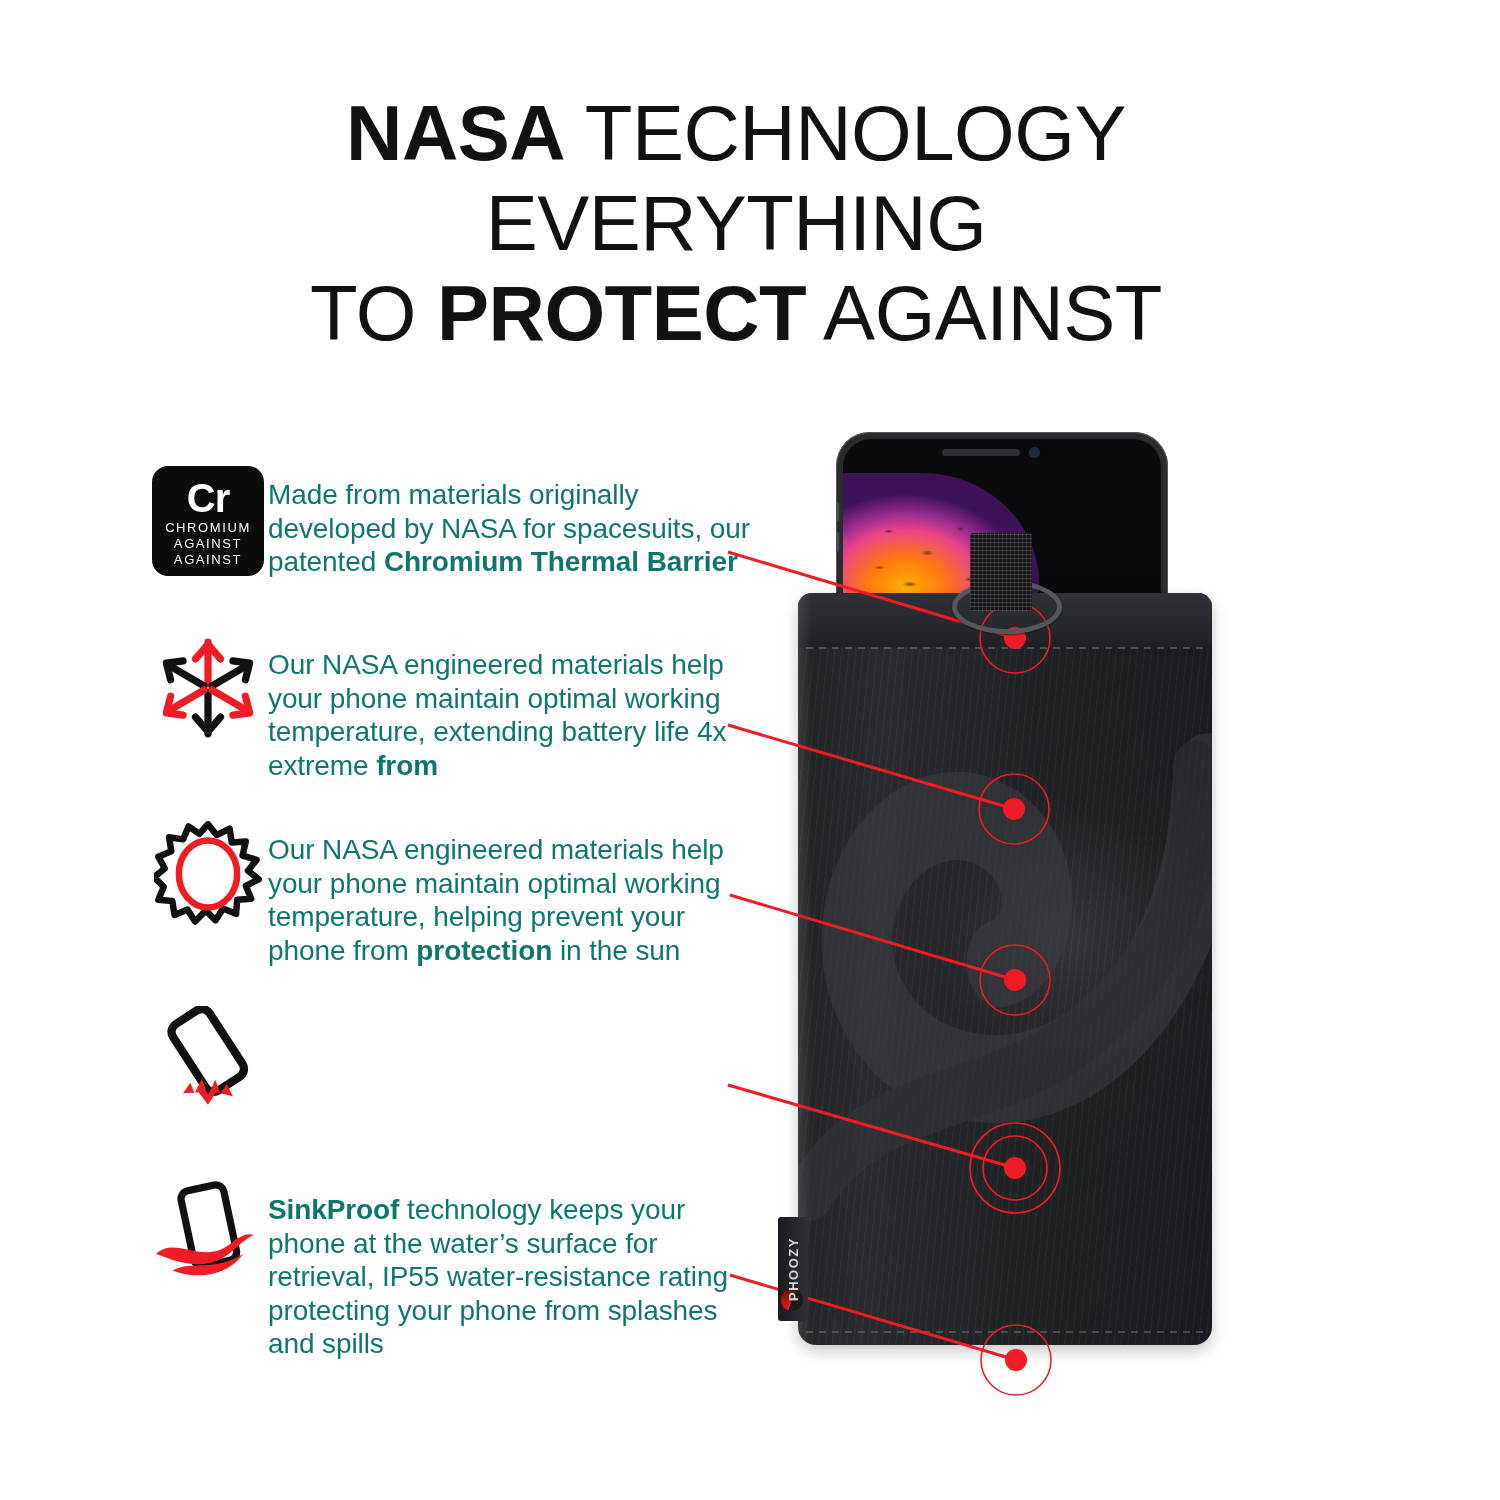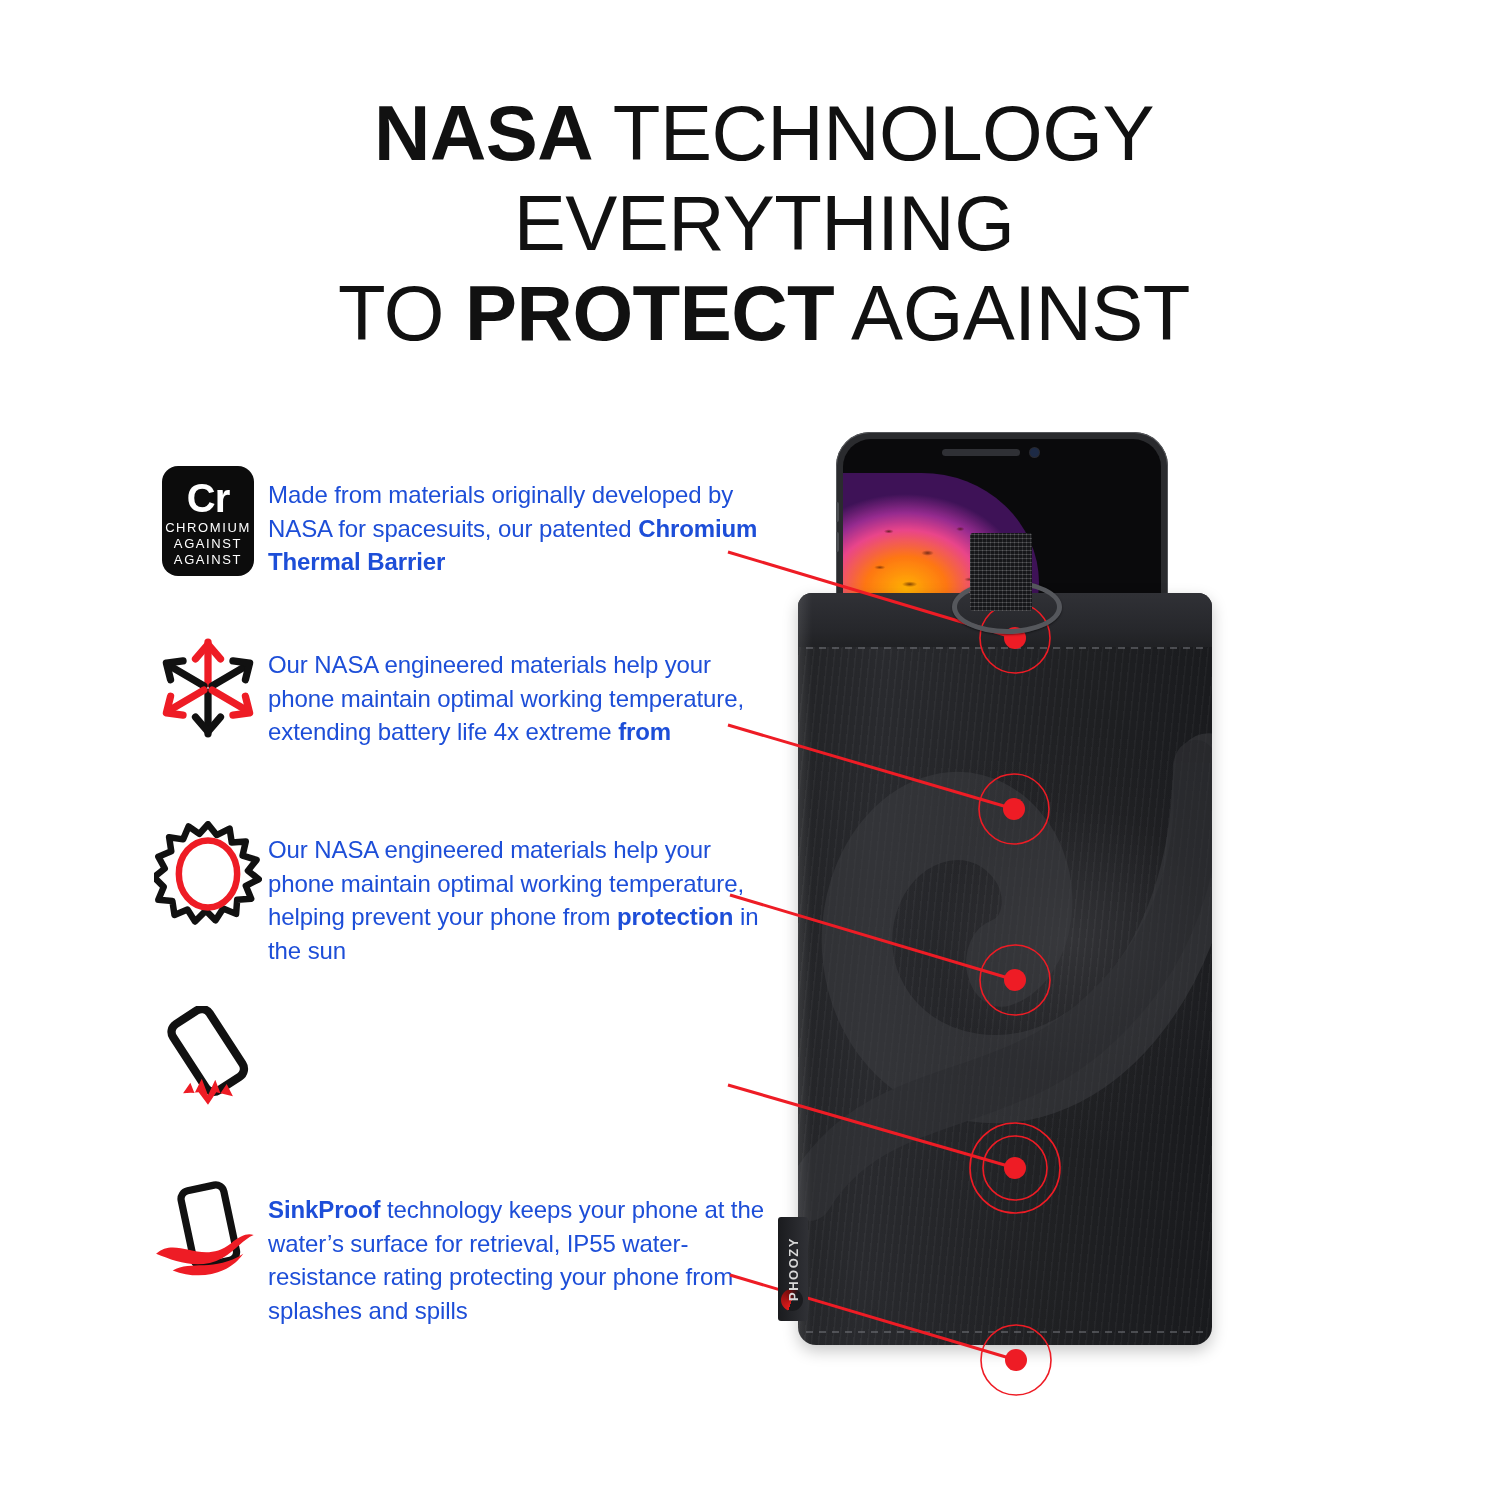--- a/index.html
+++ b/index.html
@@ -21,21 +21,20 @@
     position: absolute;
     left: 0;
     top: 88px;
     width: 1472px;
     text-align: center;
     font-size: 78px;
     line-height: 90px;
     letter-spacing: -0.5px;
     font-weight: 400;
     color: #111111;
-    padding-left: 28px;
   }
   .headline .ln { display: block; white-space: nowrap; }
   .headline b { font-weight: 700; }
 
   
   .features {
     position: absolute;
     left: 148px;
     top: 462px;
     width: 620px;
@@ -58,31 +57,31 @@
     min-width: 120px;
     height: 118px;
     position: relative;
     display: flex;
     align-items: flex-start;
     justify-content: center;
     padding-top: 4px;
     box-sizing: border-box;
   }
   .feat-text {
-    font-size: 24px;
+    font-size: 28px;
     line-height: 33.5px;
-    color: #1d4ed8;
+    color: #0f766e;
     padding-top: 16px;
     letter-spacing: -0.1px;
   }
   .feat-text b { font-weight: 700; }
 
   
   .cr-badge {
-    width: 92px;
+    width: 112px;
     height: 110px;
     background: #0c0c0c;
     border-radius: 16px;
     color: #ffffff;
     display: flex;
     flex-direction: column;
     align-items: center;
     justify-content: flex-start;
     padding-top: 10px;
     box-sizing: border-box;

